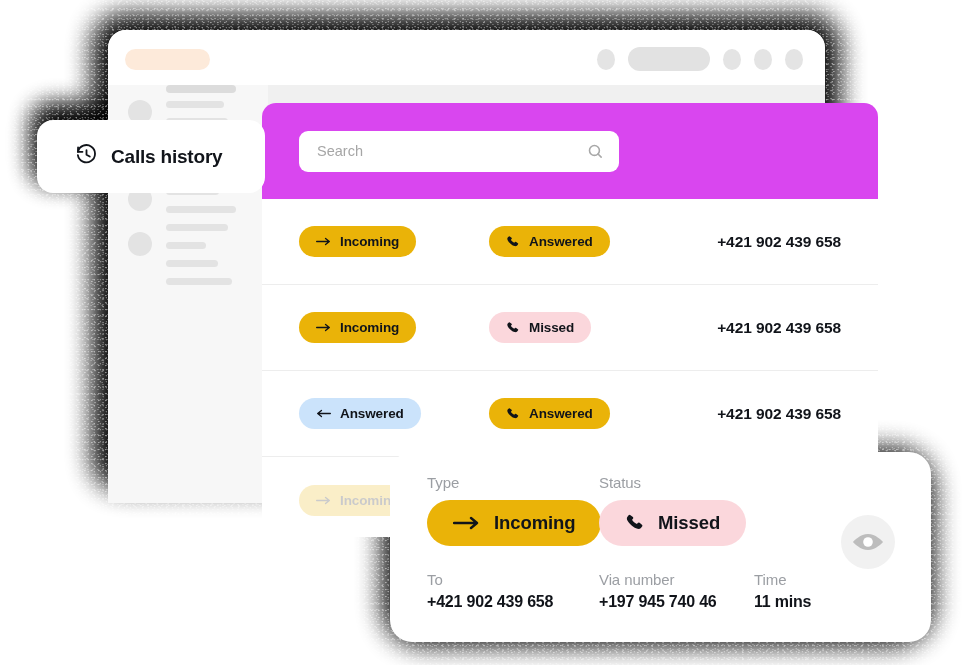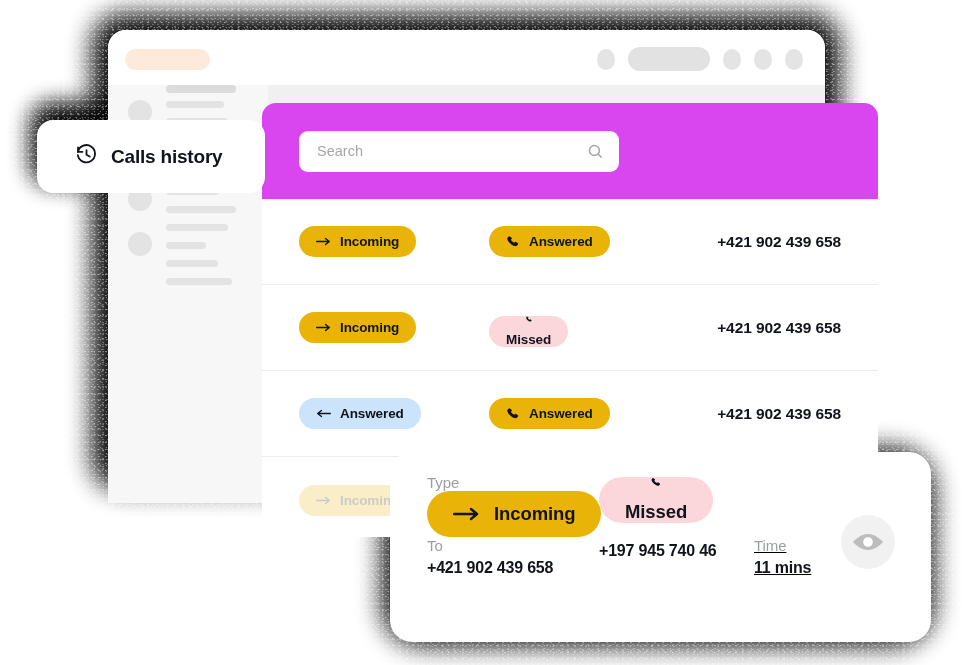--- a/index.html
+++ b/index.html
@@ -217,21 +217,21 @@
     height: 31px;
     padding: 0 17px;
     border-radius: 16px;
     font-size: 13.5px;
     font-weight: 700;
     color: #11141a;
     letter-spacing: -0.1px;
     white-space: nowrap;
   }
   .badge.green { background: #eab308; }
-  .badge.pink  { background: #fbd7dc; flex-direction: column; }
+  .badge.pink  { background: #fbd7dc; }
   .badge.blue  { background: #cbe3fb; }
 
   .badge-lg {
     height: 46px;
     padding: 0 26px;
     border-radius: 23px;
     font-size: 18.5px;
     gap: 13px;
   }
 
@@ -252,25 +252,25 @@
   }
   .d-value {
     font-size: 16px;
     font-weight: 700;
     color: #11141a;
     letter-spacing: -0.2px;
     margin-top: 5px;
   }
   .d-top { display: flex; }
   .d-top .col { width: 172px; }
-  .d-top .col .d-label { }
-  .d-bottom { display: flex; }
+  .d-top .col .d-label { margin-bottom: 9px; }
+  .d-bottom { display: flex; margin-top: 25px; }
   .d-bottom .col-to  { width: 172px; }
   .d-bottom .col-via { width: 155px; }
-  .d-bottom .col-time{ width: 120px; text-decoration: underline; }
+  .d-bottom .col-time{ width: 120px; }
 
   .eye-wrap {
     position: absolute;
     right: 36px; top: 63px;
     width: 54px; height: 54px;
     border-radius: 50%;
     background: #f1f1f1;
     display: flex;
     align-items: center;
     justify-content: center;
@@ -427,35 +427,37 @@
       <div class="col">
         <div class="d-label">Type</div>
         <span class="badge badge-lg green">
           <svg width="28" height="14" viewBox="0 0 28 14">
               <path d="M1 7h22M18 2L24 7l-6 5" stroke="#11141a" stroke-width="2.4" fill="none" stroke-linecap="round" stroke-linejoin="round"></path>
             </svg>
           <span>Incoming</span>
         </span>
       </div>
       <div class="col">
+        <div class="d-label">Status</div>
         <span class="badge badge-lg pink">
           <svg width="20" height="20" viewBox="0 0 24 24" fill="#11141a">
               <path d="M6.6 2.6a1.6 1.6 0 0 0-2.3.2L3 4.4c-1 1.2-1 3 .1 4.9 1.1 2 3 4.2 5.2 6 2.2 1.9 4.6 3.2 6.5 3.6 1.9.5 3.4 0 4.3-1l1.4-1.6a1.6 1.6 0 0 0-.2-2.3l-2.8-2.2a1.6 1.6 0 0 0-2.2.2l-1 1.1c-1-.3-2.2-1-3.4-2-1.2-1-2-2.2-2.4-3.1l1-1.1a1.6 1.6 0 0 0 0-2.2L6.6 2.6z"></path>
             </svg>
           <span>Missed</span>
         </span>
       </div>
     </div>
 
     <div class="d-bottom">
       <div class="col-to">
         <div class="d-label">To</div>
         <div class="d-value">+421 902 439 658</div>
       </div>
       <div class="col-via">
+        <div class="d-label">Via number</div>
         <div class="d-value">+197 945 740 46</div>
       </div>
       <div class="col-time">
         <div class="d-label">Time</div>
         <div class="d-value">11 mins</div>
       </div>
     </div>
 
     <div class="eye-wrap">
       <svg width="32" height="22" viewBox="0 0 36 24">

